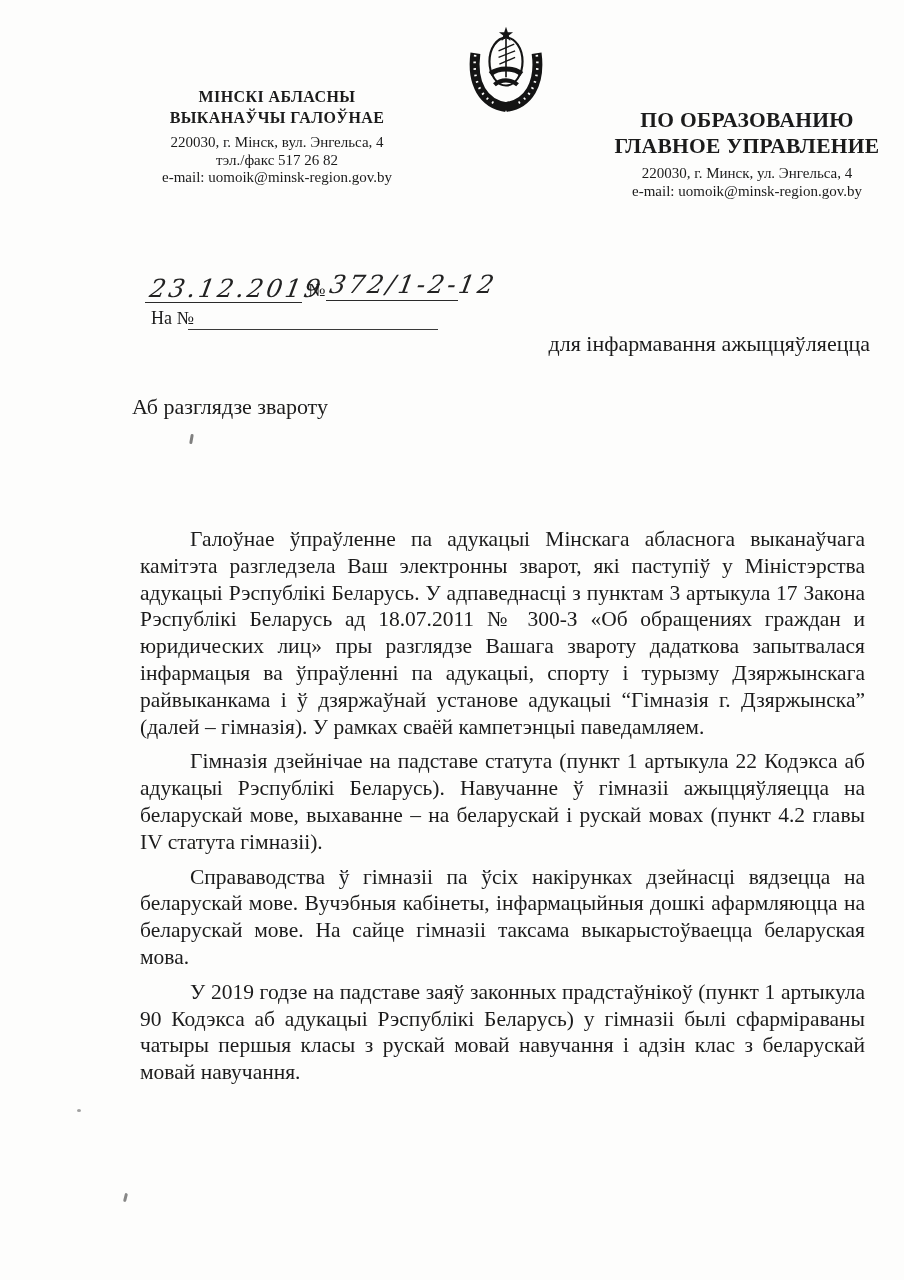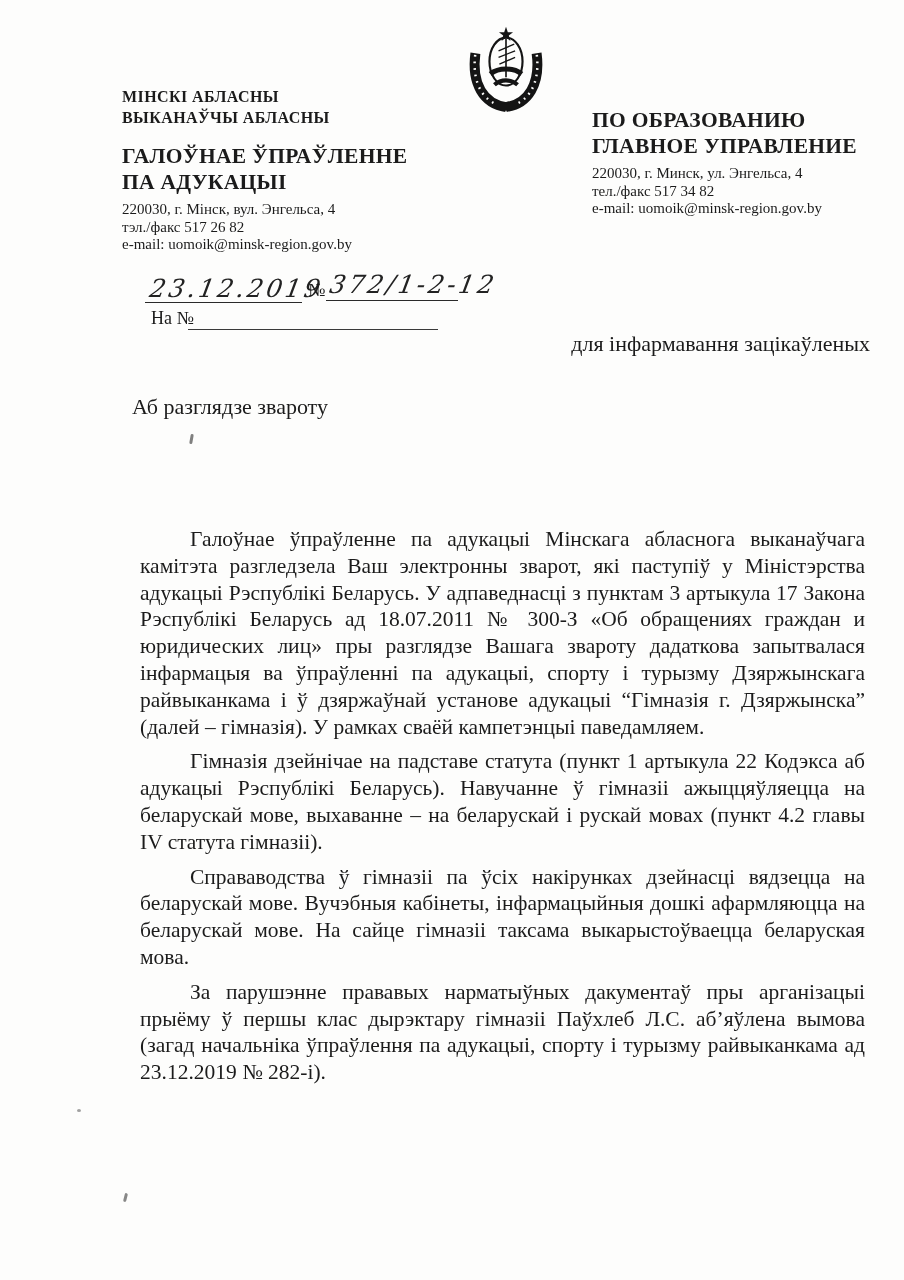--- a/index.html
+++ b/index.html
@@ -6,21 +6,21 @@
   .page{
     position:relative;
     width:904px;height:1280px;
     background:#fdfdfc;
     overflow:hidden;
     font-family:"Liberation Serif","DejaVu Serif",serif;
     color:#1b1b1b;
   }
   
   .emblem{position:absolute;left:464px;top:26px;width:84px;height:86px;}
-  .lh-col{position:absolute;width:310px;}
+  .lh-col{position:absolute;width:310px;text-align:center;}
   .lh-left{left:122px;top:86px;}
   .lh-right{left:592px;top:92px;}
   .lh-org{font-weight:bold;font-size:16px;line-height:21px;letter-spacing:.4px;}
   .lh-dept{font-weight:bold;font-size:21.5px;line-height:26px;margin-top:15px;letter-spacing:.3px;}
   .lh-contact{font-size:15px;line-height:17.5px;margin-top:6px;}
   
   .hw{
     font-family:"DejaVu Serif",serif;
     font-style:italic;
     letter-spacing:3px;
@@ -72,61 +72,56 @@
         <path d="M41 30 L 60 22 M41 38 L 61 30 M42 46 L 61 38" stroke-width="1.6"></path>
       </g>
       <polygon points="50,1 52.2,7.5 58.5,7.5 53.4,11.6 55.4,18 50,14 44.6,18 46.6,11.6 41.5,7.5 47.8,7.5" fill="#141414"></polygon>
       <path d="M35 90 q15 9 30 0 l-2.5 9 q-12.5 7 -25 0 z" fill="#141414"></path>
     </svg>
   </div>
 
   <div class="lh-col lh-left">
     <div class="lh-org">
       <div>МІНСКІ АБЛАСНЫ</div>
-      <div>ВЫКАНАЎЧЫ АБЛАСНЫ</div>
-    </div>
-    <div class="lh-dept">
-      <div>ГАЛОЎНАЕ ЎПРАЎЛЕННЕ</div>
-      <div>ПА АДУКАЦЫІ</div>
+      <div>ВЫКАНАЎЧЫ ГАЛОЎНАЕ</div>
     </div>
     <div class="lh-contact">
       <div>220030, г. Мінск, вул. Энгельса, 4</div>
       <div>тэл./факс 517 26 82</div>
       <div>e-mail: uomoik@minsk-region.gov.by</div>
     </div>
   </div>
 
   <div class="lh-col lh-right">
     <div class="lh-dept">
       <div>ПО ОБРАЗОВАНИЮ</div>
       <div>ГЛАВНОЕ УПРАВЛЕНИЕ</div>
     </div>
     <div class="lh-contact">
       <div>220030, г. Минск, ул. Энгельса, 4</div>
-      <div>тел./факс 517 34 82</div>
       <div>e-mail: uomoik@minsk-region.gov.by</div>
     </div>
   </div>
 
   <span class="hw hw-date">23.12.2019</span>
   <div class="rule rule-date"></div>
   <span class="ref-label no-label">№</span>
   <span class="hw hw-num">372/1-2-12</span>
   <div class="rule rule-num"></div>
   <span class="ref-label na-label">На №</span>
   <div class="rule rule-na"></div>
 
-  <div class="recipient">для інфармавання зацікаўленых</div>
+  <div class="recipient">для інфармавання ажыццяўляецца</div>
 
   <div class="subject">Аб разглядзе звароту</div>
 
   <div class="body-text">
     <p>Галоўнае ўпраўленне па адукацыі Мінскага абласнога выканаўчага камітэта разгледзела Ваш электронны зварот, які паступіў у Міністэрства адукацыі Рэспублікі Беларусь. У адпаведнасці з пунктам 3 артыкула 17 Закона Рэспублікі Беларусь ад 18.07.2011 № 300-З «Об обращениях граждан и юридических лиц» пры разглядзе Вашага звароту дадаткова запытвалася інфармацыя ва ўпраўленні па адукацыі, спорту і турызму Дзяржынскага райвыканкама і ў дзяржаўнай установе адукацыі “Гімназія г. Дзяржынска” (далей – гімназія). У рамках сваёй кампетэнцыі паведамляем.</p>
     <p>Гімназія дзейнічае на падставе статута (пункт 1 артыкула 22 Кодэкса аб адукацыі Рэспублікі Беларусь). Навучанне ў гімназіі ажыццяўляецца на беларускай мове, выхаванне – на беларускай і рускай мовах (пункт 4.2 главы IV статута гімназіі).</p>
     <p>Справаводства ў гімназіі па ўсіх накірунках дзейнасці вядзецца на беларускай мове. Вучэбныя кабінеты, інфармацыйныя дошкі афармляюцца на беларускай мове. На сайце гімназіі таксама выкарыстоўваецца беларуская мова.</p>
-    <p>За парушэнне прававых нарматыўных дакументаў пры арганізацыі прыёму ў першы клас дырэктару гімназіі Паўхлеб Л.С. аб’яўлена вымова (загад начальніка ўпраўлення па адукацыі, спорту і турызму райвыканкама ад 23.12.2019 № 282-і).</p>
+    <p>У 2019 годзе на падставе заяў законных прадстаўнікоў (пункт 1 артыкула 90 Кодэкса аб адукацыі Рэспублікі Беларусь) у гімназіі былі сфарміраваны чатыры першыя класы з рускай мовай навучання і адзін клас з беларускай мовай навучання.</p>
   </div>
 
   <div class="artifact art-1"></div>
   <div class="artifact art-2"></div>
   <div class="artifact art-3"></div>
 
 </div>
 
 </body></html>

